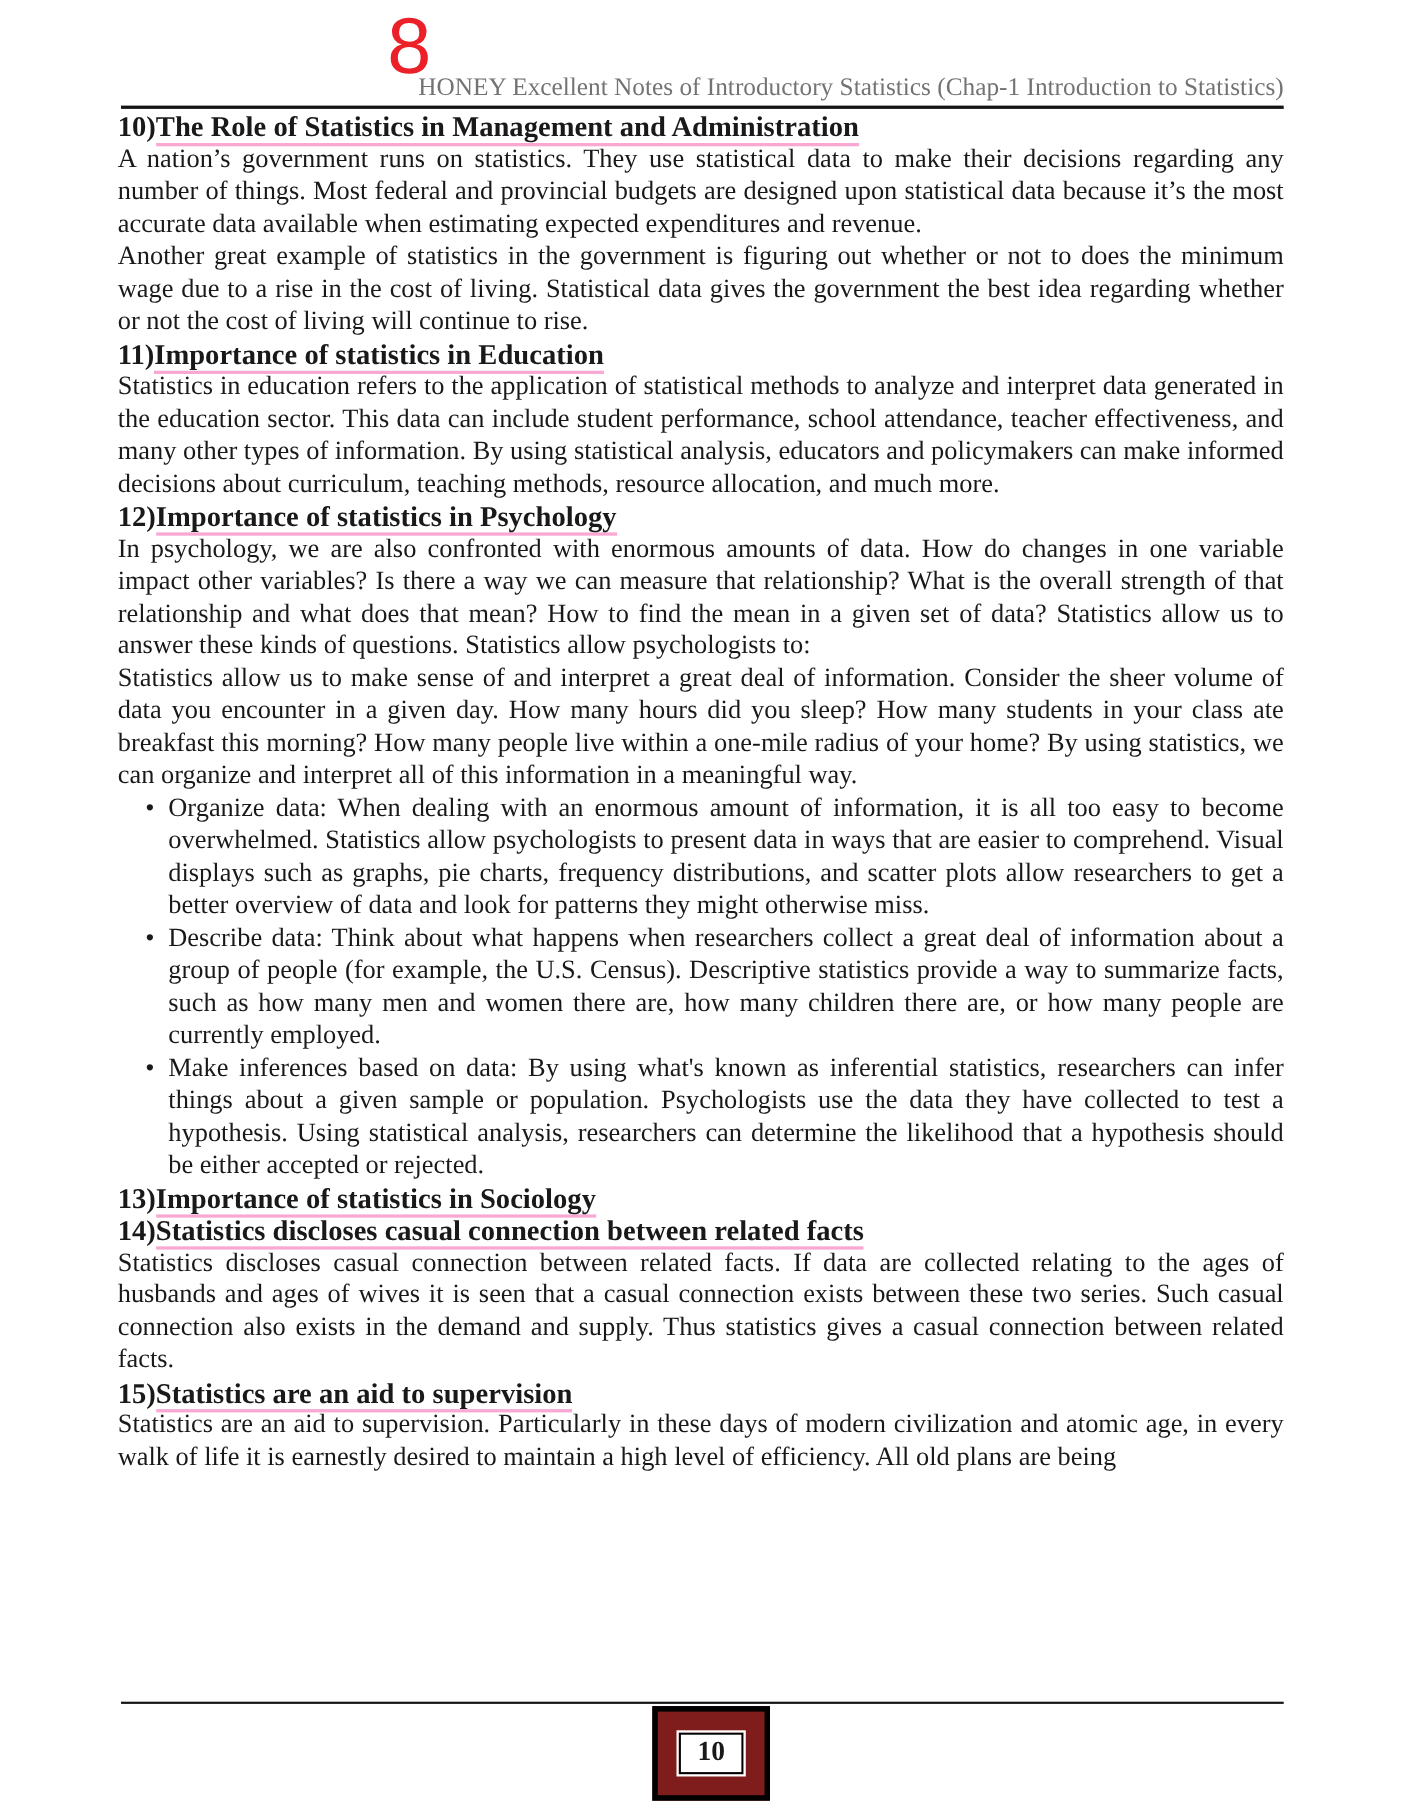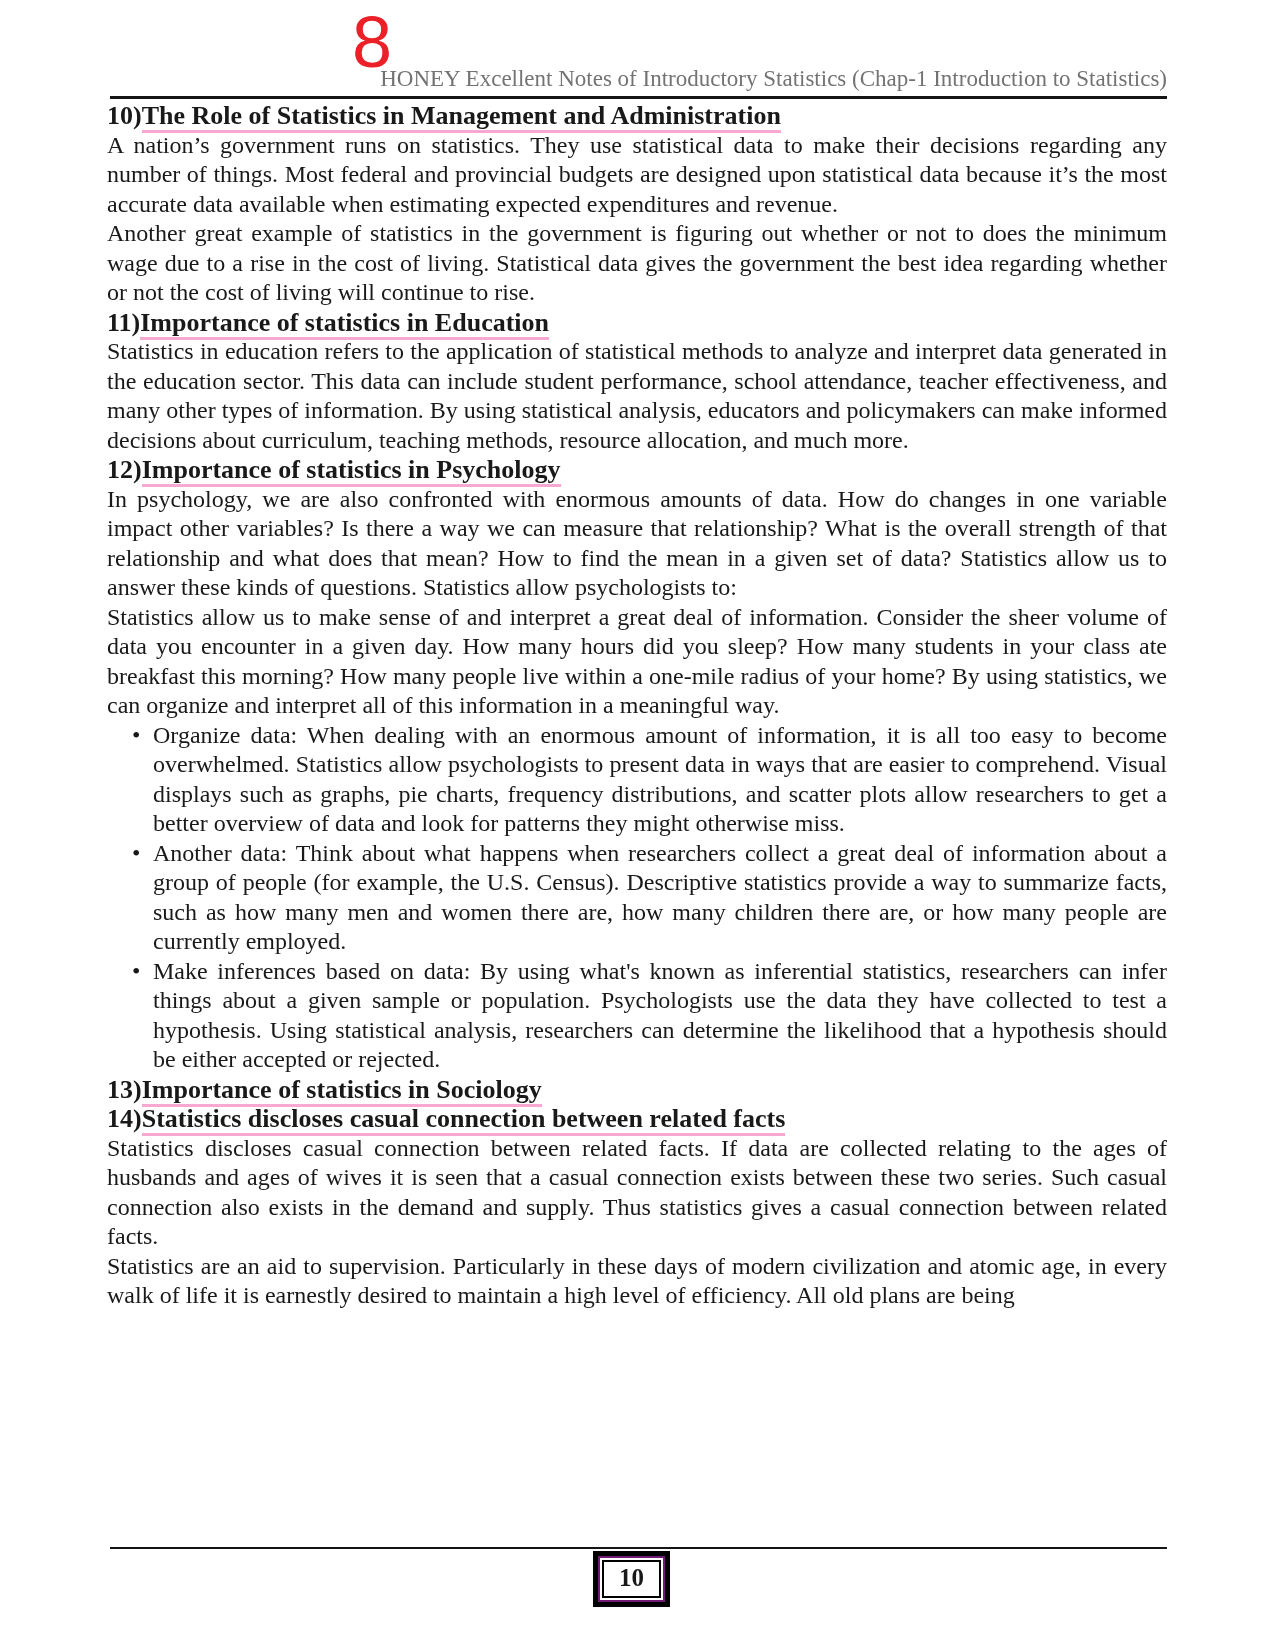--- a/index.html
+++ b/index.html
@@ -36,21 +36,21 @@
   .bullet::before{content:"\2022";position:absolute;left:25px;top:0;font-size:24px;}
   .bold{font-weight:normal;}
 
   
   .footer-rule{
     position:absolute;top:1547px;left:110px;width:1057px;height:0;
     border-top:2.5px solid #151515;
   }
   .page-box{
     position:absolute;top:1551px;left:593px;
-    background:#701a75;border:5px solid #000;padding:4px;
+    background:#7f1d1d;border:5px solid #000;padding:19px;
   }
   .page-box-inner{
     background:#fff;border:2px solid #000;outline:2px solid #fff;
     padding:1px 15px 3px 15px;
     font-size:25px;font-weight:bold;line-height:30px;text-align:center;
   }
 </style>
 </head>
 <body>
 
@@ -69,28 +69,29 @@
     <p>Another great example of statistics in the government is figuring out whether or not to does the minimum wage due to a rise in the cost of living. Statistical data gives the government the best idea regarding whether or not the cost of living will continue to rise.</p>
 
     <div class="sec-heading"><span>11)</span><span class="hd-underline">Importance of statistics in Education</span></div>
     <p>Statistics in education refers to the application of statistical methods to analyze and interpret data generated in the education sector. This data can include student performance, school attendance, teacher effectiveness, and many other types of information. By using statistical analysis, educators and policymakers can make informed decisions about curriculum, teaching methods, resource allocation, and much more.</p>
 
     <div class="sec-heading"><span>12)</span><span class="hd-underline">Importance of statistics in Psychology</span></div>
     <p>In psychology, we are also confronted with enormous amounts of data. How do changes in one variable impact other variables? Is there a way we can measure that relationship? What is the overall strength of that relationship and what does that mean? How to find the mean in a given set of data? Statistics allow us to answer these kinds of questions. Statistics allow psychologists to:</p>
     <p>Statistics allow us to make sense of and interpret a great deal of information. Consider the sheer volume of data you encounter in a given day. How many hours did you sleep? How many students in your class ate breakfast this morning? How many people live within a one-mile radius of your home? By using statistics, we can organize and interpret all of this information in a meaningful way.</p>
 
     <div class="bullet"><span class="bold">Organize data</span><span>: When dealing with an enormous amount of information, it is all too easy to become overwhelmed. Statistics allow psychologists to present data in ways that are easier to comprehend. Visual displays such as graphs, pie charts, frequency distributions, and scatter plots allow researchers to get a better overview of data and look for patterns they might otherwise miss.</span></div>
-    <div class="bullet"><span class="bold">Another data</span><span>: Think about what happens when researchers collect a great deal of information about a group of people (for example, the U.S. Census). Descriptive statistics provide a way to summarize facts, such as how many men and women there are, how many children there are, or how many people are currently employed.</span></div>
+    <div class="bullet"><span class="bold">Describe data</span><span>: Think about what happens when researchers collect a great deal of information about a group of people (for example, the U.S. Census). Descriptive statistics provide a way to summarize facts, such as how many men and women there are, how many children there are, or how many people are currently employed.</span></div>
     <div class="bullet"><span class="bold">Make inferences based on data</span><span>: By using what's known as inferential statistics, researchers can infer things about a given sample or population. Psychologists use the data they have collected to test a hypothesis. Using statistical analysis, researchers can determine the likelihood that a hypothesis should be either accepted or rejected.</span></div>
 
     <div class="sec-heading"><span>13)</span><span class="hd-underline">Importance of statistics in Sociology</span></div>
 
     <div class="sec-heading"><span>14)</span><span class="hd-underline">Statistics discloses casual connection between related facts</span></div>
     <p>Statistics discloses casual connection between related facts. If data are collected relating to the ages of husbands and ages of wives it is seen that a casual connection exists between these two series. Such casual connection also exists in the demand and supply. Thus statistics gives a casual connection between related facts.</p>
 
+    <div class="sec-heading"><span>15)</span><span class="hd-underline">Statistics are an aid to supervision</span></div>
     <p>Statistics are an aid to supervision. Particularly in these days of modern civilization and atomic age, in every walk of life it is earnestly desired to maintain a high level of efficiency. All old plans are being</p>
 
   </div>
 
   <div class="footer-rule"></div>
   <div class="page-box">
     <div class="page-box-inner">10</div>
   </div>
 
 </div>

